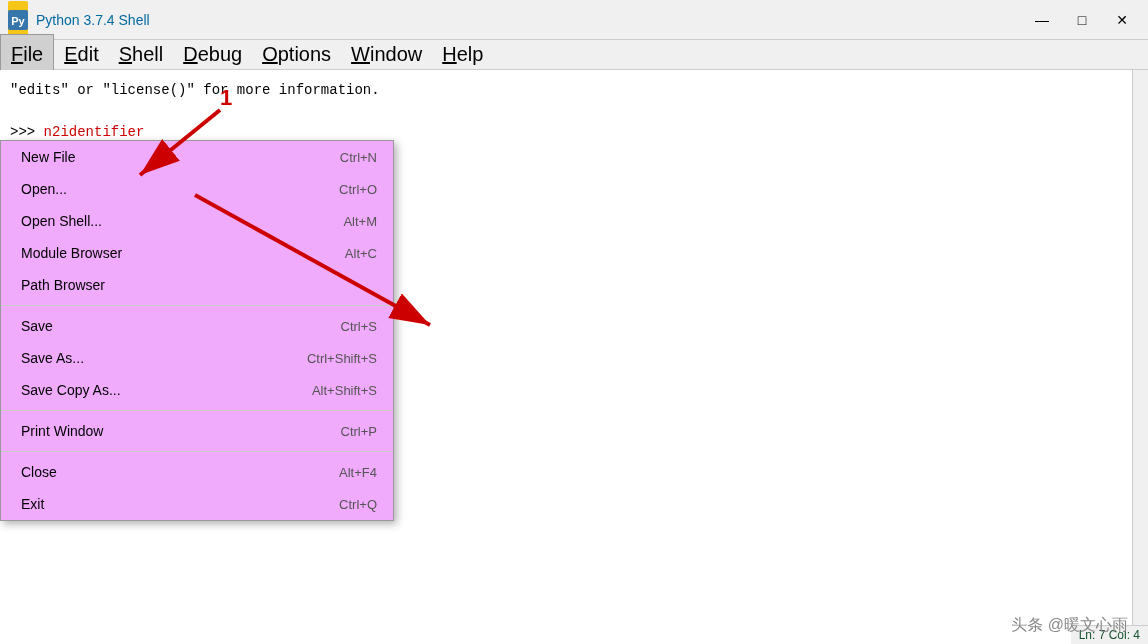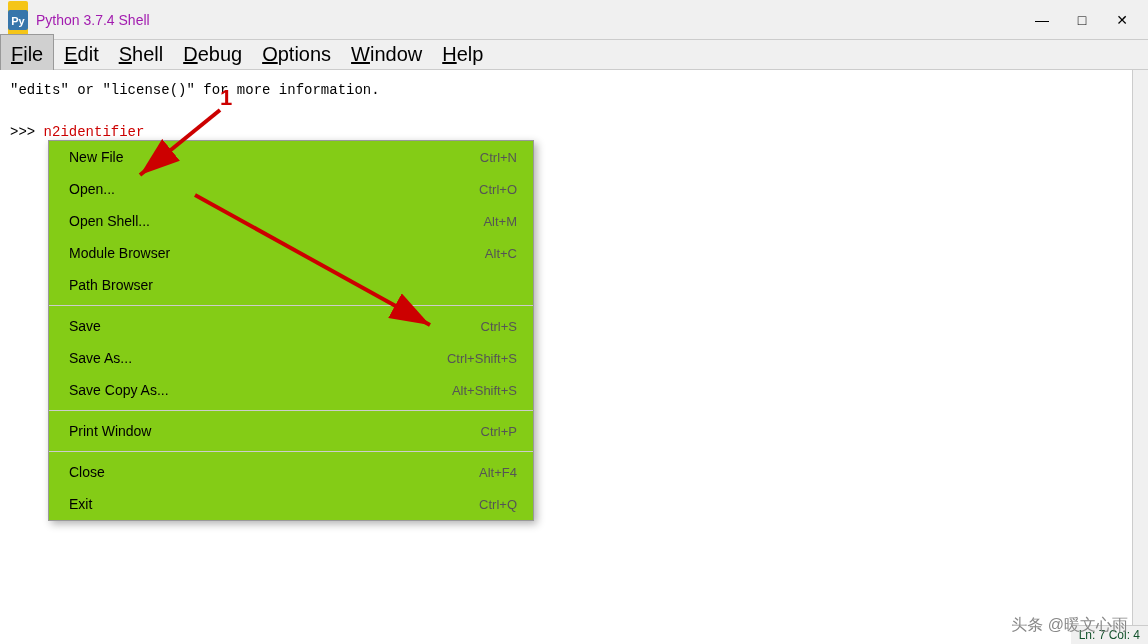--- a/index.html
+++ b/index.html
@@ -34,21 +34,21 @@
       border-radius: 2px;
       display: flex;
       align-items: center;
       justify-content: center;
       font-size: 11px;
       font-weight: bold;
       color: #333;
     }
     .title-bar-title {
       font-size: 14px;
-      color: #a21caf;
+      color: #0369a1;
     }
     .title-bar-controls {
       display: flex;
       align-items: center;
       gap: 4px;
     }
     .title-btn {
       width: 36px;
       height: 28px;
       display: flex;
@@ -114,27 +114,26 @@
       width: 16px;
       background: #f0f0f0;
       border-left: 1px solid #ccc;
     }
 
     
     .dropdown {
       position: absolute;
       top: 70px;
       left: 0;
-      width: 486px;
-      background: #84cc16;
+      width: 394px;
+      background: #f0abfc;
       border: 1px solid #999;
       box-shadow: 3px 3px 8px rgba(0,0,0,0.3);
       z-index: 100;
       font-size: 14px;
-      margin-left: 48px;
     }
     .dropdown-item {
       display: flex;
       justify-content: space-between;
       align-items: center;
       padding: 8px 16px 8px 20px;
       cursor: pointer;
       color: #000;
     }
     .dropdown-item .shortcut {

